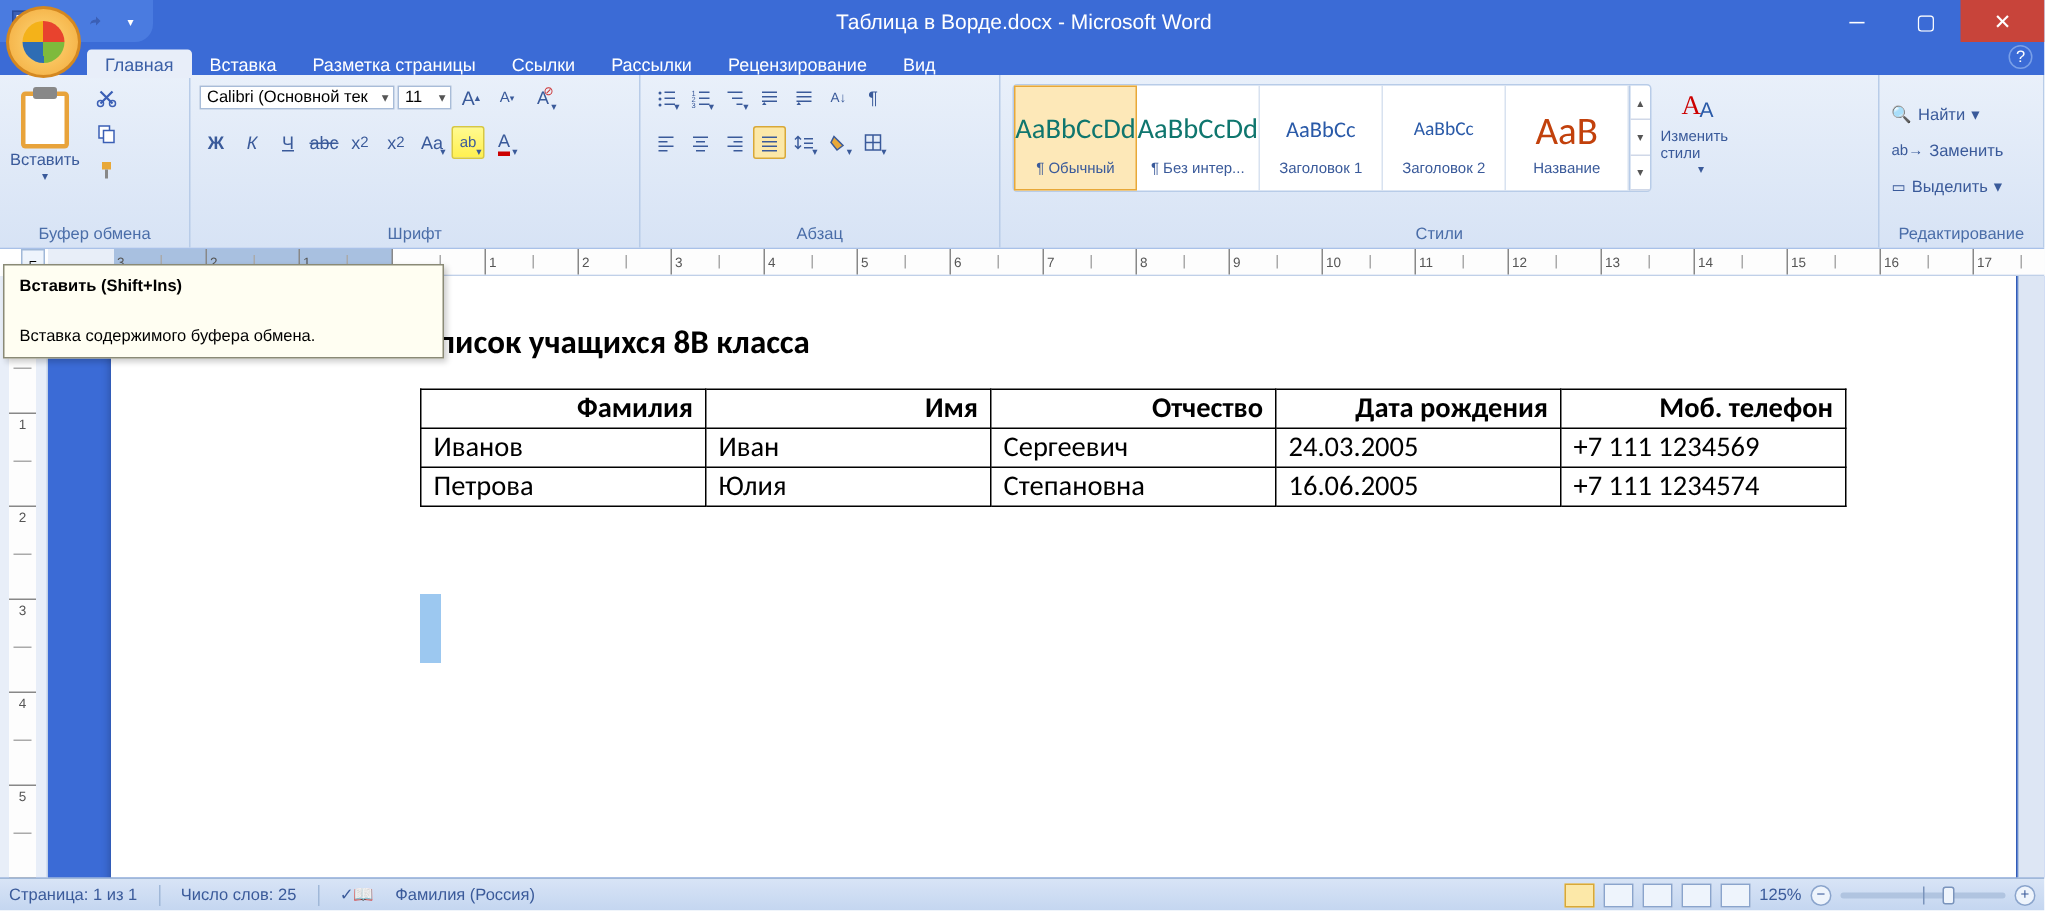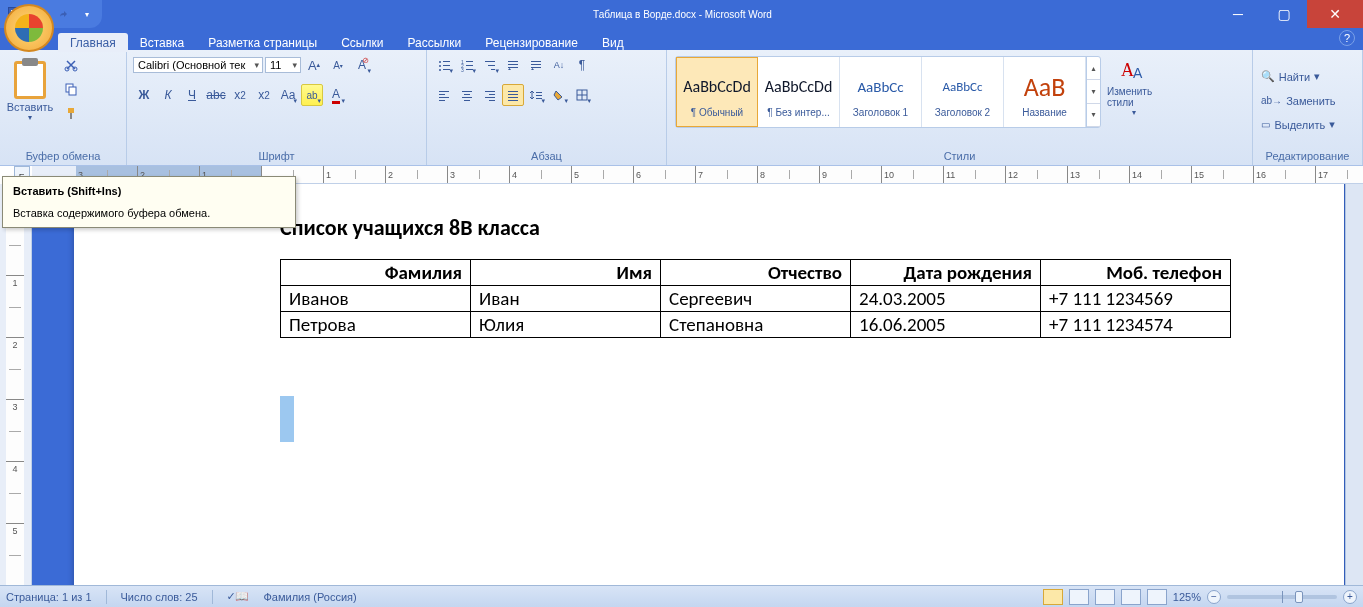--- a/index.html
+++ b/index.html
@@ -4,21 +4,21 @@
 <style>
 * { box-sizing: border-box; margin: 0; padding: 0; }
 body { font-family: "Segoe UI", Tahoma, sans-serif; font-size: 11px; background: #fff; width: 1363px; height: 607px; overflow: hidden; position: relative; }
 
 
 .titlebar { background: #3b6bd6; height: 28px; display: flex; align-items: center; color: #fff; }
 .qat { display: flex; align-items: center; gap: 2px; padding: 0 4px; background: #4a7be0; height: 100%; border-radius: 0 0 12px 0; }
 .qat-item { width: 22px; height: 22px; display: flex; align-items: center; justify-content: center; border-radius: 3px; }
 .save-ico { width:14px;height:14px;background:#3b5fb5;border:1px solid #2a4a9a;position:relative; }
 .save-ico::after{content:"";position:absolute;top:2px;left:2px;right:2px;height:4px;background:#fff;}
-.title-text { flex: 1; text-align: center; font-size: 10px; padding-left: 48px; }
+.title-text { flex: 1; text-align: center; font-size: 14px; padding-left: 48px; }
 .win-controls { display: flex; }
 .win-btn { width: 46px; height: 28px; display: flex; align-items: center; justify-content: center; color: #fff; font-size: 14px; }
 .win-btn.close { background: #c8443a; width: 56px; }
 
 
 .tabrow { background: #3b6bd6; height: 22px; display: flex; align-items: flex-end; padding-left: 58px; position: relative; }
 .office-btn { position: absolute; left: 4px; top: -24px; width: 50px; height: 48px; background: radial-gradient(circle, #ffd97a, #f2a93b); border-radius: 50%; border: 2px solid #d48820; z-index: 10; display:flex;align-items:center;justify-content:center;}
 .office-logo{width:28px;height:28px;border-radius:50%;background:conic-gradient(#e8432e 0 90deg,#7eba3c 90deg 180deg,#2e6db4 180deg 270deg,#f4b219 270deg 360deg);}
 .tab { padding: 3px 12px 2px; color: #fff; font-size: 12px; cursor: pointer; }
 .tab.active { background: #e8eef9; color: #3b5fa6; border-radius: 3px 3px 0 0; }
@@ -45,21 +45,21 @@
 .fname { width: 130px; } .fsize { width: 36px; }
 .fbtn { width: 22px; height: 22px; display: flex; align-items: center; justify-content: center; border: 1px solid transparent; border-radius: 2px; font-size: 12px; color: #3a5a9a; position: relative; }
 .fbtn.dd::after { content:"▾"; font-size:7px; position:absolute; right:1px; bottom:0; }
 .highlight-btn { background: linear-gradient(#fffa90, #fff050); border: 1px solid #d8c840 !important; }
 
 .para-group .font-row { gap: 1px; }
 
 .styles-gallery { display: flex; border: 1px solid #b8cce8; background: #fff; border-radius: 3px; height: 72px; }
 .style-item { width: 82px; border-right: 1px solid #d8e2f0; display: flex; flex-direction: column; align-items: center; justify-content: center; padding: 2px; }
 .style-item.sel { background: #fde8b8; border: 1px solid #e8a838; }
-.style-prev { font-family: Calibri, sans-serif; font-size: 16px; color: #0f172a; height: 40px; display:flex; align-items:center; }
+.style-prev { font-family: Calibri, sans-serif; font-size: 19px; color: #0f766e; height: 40px; display:flex; align-items:center; }
 .style-prev.h1 { color: #2a5aa8; font-size: 15px; }
 .style-prev.h2 { color: #2a5aa8; font-size: 13px; }
 .style-prev.ttl { color: #c2410c; font-size: 26px; }
 .style-name { font-size: 10px; color: #3a5a9a; text-align:center; }
 .gallery-scroll { width: 14px; display: flex; flex-direction: column; border-left: 1px solid #b8cce8; }
 .gallery-scroll div { flex:1; display:flex;align-items:center;justify-content:center;font-size:8px;color:#555;border-bottom:1px solid #d0d8e8; }
 
 .change-styles { width: 54px; display:flex;flex-direction:column;align-items:center;justify-content:center;margin-left:4px; }
 .change-styles .ico { font-size: 24px; }
 
@@ -90,21 +90,21 @@
 .doc-table th:nth-child(2),.doc-table td:nth-child(2){width:190px;}
 .doc-table th:nth-child(3),.doc-table td:nth-child(3){width:190px;}
 .doc-table th:nth-child(4),.doc-table td:nth-child(4){width:190px;}
 .doc-table th:nth-child(5),.doc-table td:nth-child(5){width:190px;}
 .cursor-sel { width: 14px; height: 46px; background: #9cc8f0; margin-left: 136px; margin-top: 58px; }
 
 .vscroll { width: 18px; background: #dde6f4; border-left:1px solid #b0c4e0; }
 
 
 .tooltip { position: absolute; left: 2px; top: 176px; width: 294px; background: #fffef2; border: 1px solid #8a8a76; padding: 8px 10px; font-size: 11px; z-index: 50; box-shadow: 2px 2px 4px rgba(0,0,0,0.2); }
-.tooltip .tt-title { font-weight: bold; margin-bottom: 10px; }
+.tooltip .tt-title { font-weight: bold; margin-bottom: 21px; }
 
 
 .statusbar { position: absolute; bottom: 0; left: 0; right: 0; height: 22px; background: linear-gradient(#d8e4f6, #c4d6f0); border-top: 1px solid #a0b8d8; display: flex; align-items: center; font-size: 11px; color: #3a5a9a; padding: 0 6px; gap: 14px; }
 .statusbar .sep { border-left: 1px solid #a0b8d8; height: 14px; }
 .status-right { margin-left: auto; display:flex; align-items:center; gap:6px; }
 .view-btn { width:20px; height:16px; border:1px solid #8aa4cc; background:#eef4fc; }
 .view-btn.active { background:#fce8a8; border-color:#d8a838; }
 .zoom-slider { width: 110px; height: 4px; background: #b0c4e0; position: relative; border-radius: 2px; }
 .zoom-slider::before { content:""; position:absolute; left:50%; top:-4px; width:1px; height:12px; background:#7a94bc; }
 .zoom-thumb { position:absolute; left: 62%; top:-4px; width:8px; height:12px; background:#eef4fc; border:1px solid #7a94bc; border-radius:2px; }

